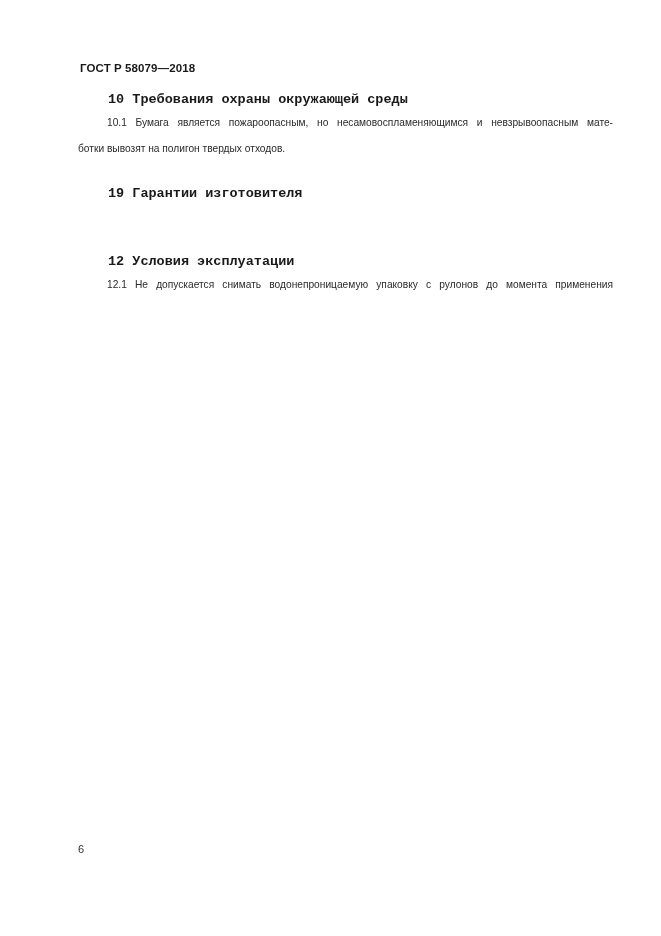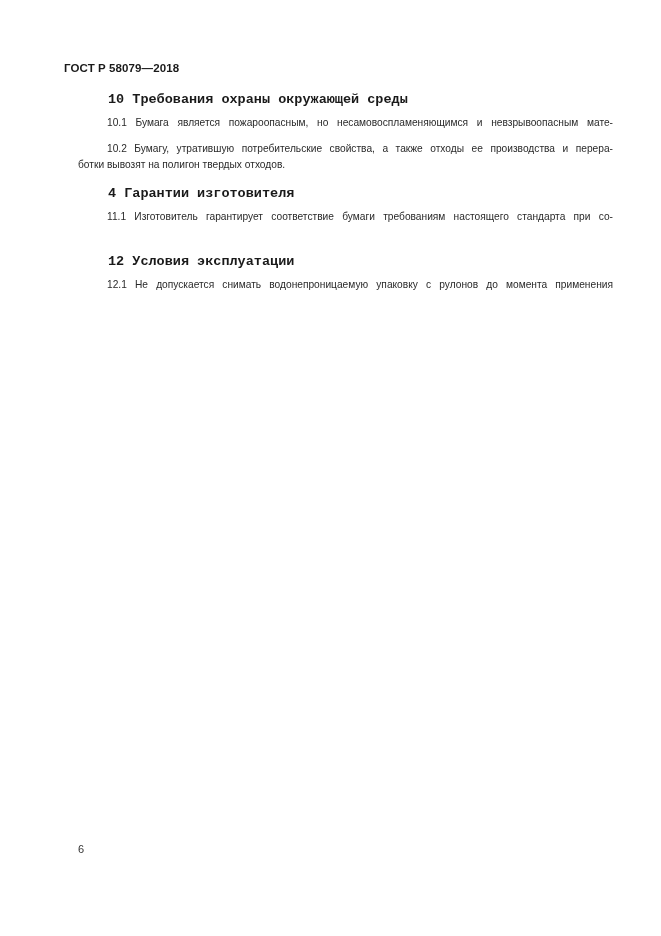--- a/index.html
+++ b/index.html
@@ -1,21 +1,21 @@
 <!DOCTYPE html>
 <html><head>
   <meta charset="utf-8">
   <style>
     html, body { margin: 0; padding: 0; }
     body {
       width: 661px; height: 936px; background: #ffffff; position: relative;
       font-family: "Liberation Sans", sans-serif; color: #1a1a1a; overflow: hidden;
     }
     .page-header {
-      position: absolute; left: 64px; top: 62px;
+      position: absolute; left: 80px; top: 62px;
       font-size: 11.5px; font-weight: bold; letter-spacing: 0.1px;
     }
     .section-title {
       position: absolute; left: 108px;
       font-size: 13.5px; font-weight: bold; color: #1a1a1a; font-family: Liberation Mono, monospace;
     }
     .para {
       position: absolute; left: 78px; width: 535px;
       font-size: 10.2px; line-height: 15.5px; text-align: justify;
       text-align-last: left; color: #2a2a2a;
@@ -30,27 +30,25 @@
 </head>
 <body>
 
 <div class="page-header">ГОСТ Р 58079—2018</div>
 
 <div class="section-title" style="top:92px;">10  Требования охраны окружающей среды</div>
 <div class="para" style="top:115px;">
   <span class="line first full">10.1  Бумага является пожароопасным, но несамовоспламеняющимся и невзрывоопасным мате-</span>
 </div>
 <div class="para" style="top:141px;">
-  <span class="line first full">10.2  Бумагу, утратившую потребительские свойства, а также отходы ее производства и перера-</span>
   <span class="line">ботки вывозят на полигон твердых отходов.</span>
 </div>
 
-<div class="section-title" style="top:186px;">4  Гарантии изготовителя</div>
+<div class="section-title" style="top:186px;">19  Гарантии изготовителя</div>
 <div class="para" style="top:209px;">
-  <span class="line first full">11.1  Изготовитель гарантирует соответствие бумаги требованиям настоящего стандарта при со-</span>
 </div>
 
 <div class="section-title" style="top:254px;">12  Условия эксплуатации</div>
 <div class="para" style="top:277px;">
   <span class="line first full">12.1  Не допускается снимать водонепроницаемую упаковку с рулонов до момента применения</span>
 </div>
 
 <div class="page-number">6</div>
 
 </body></html>

